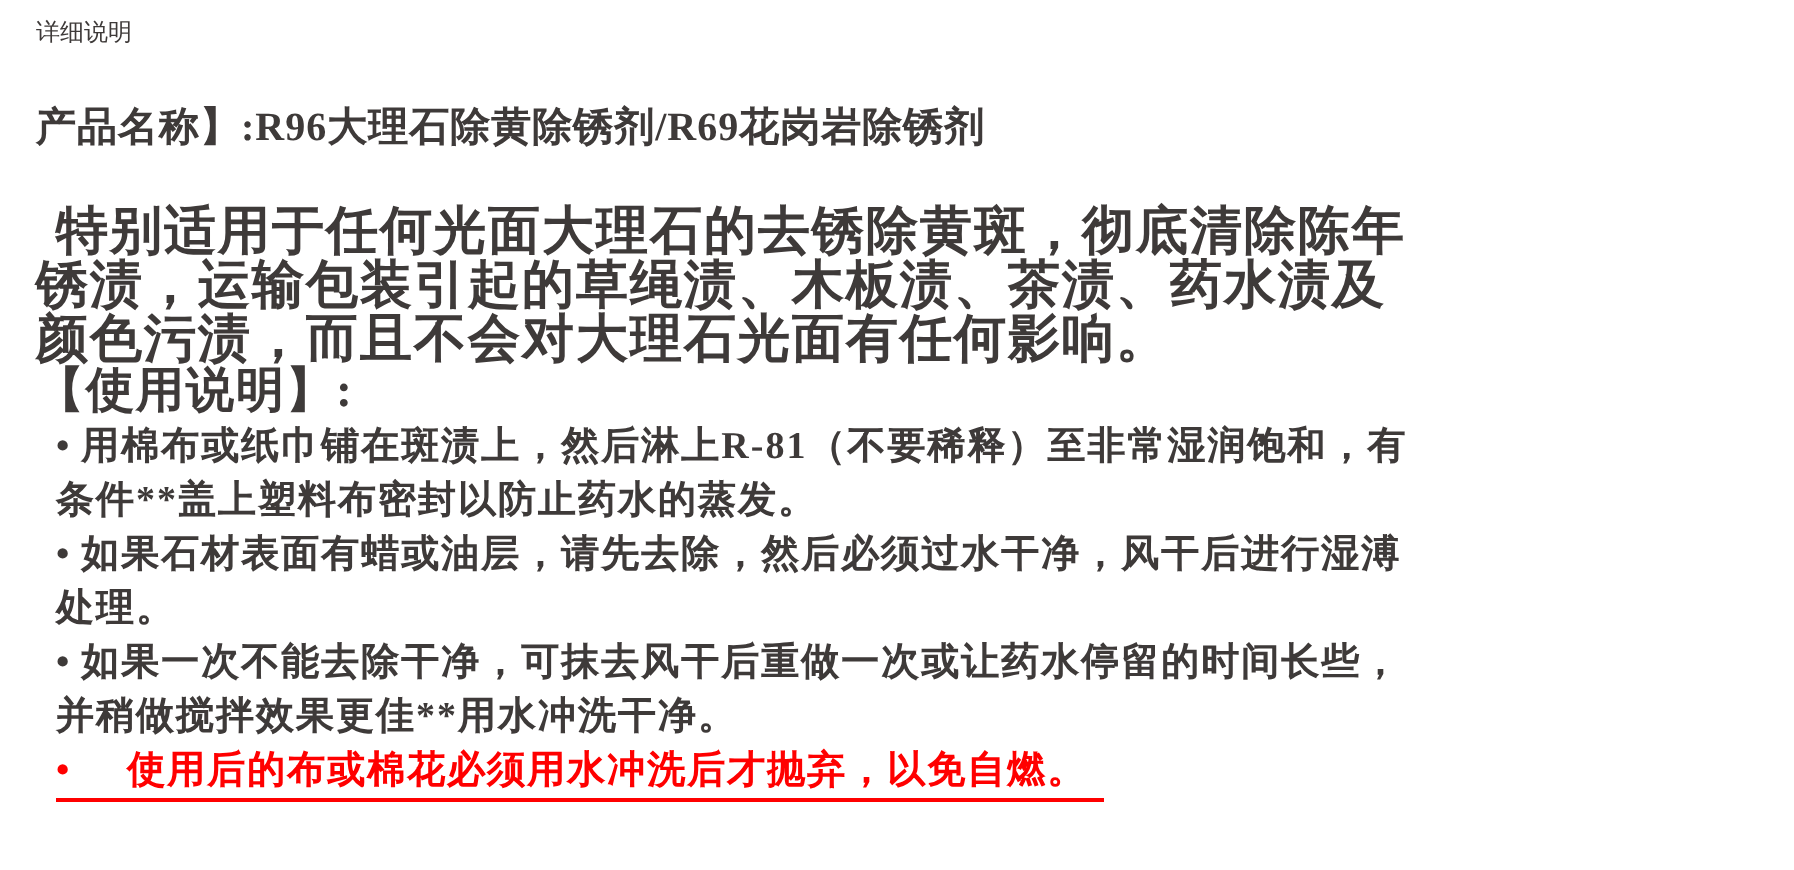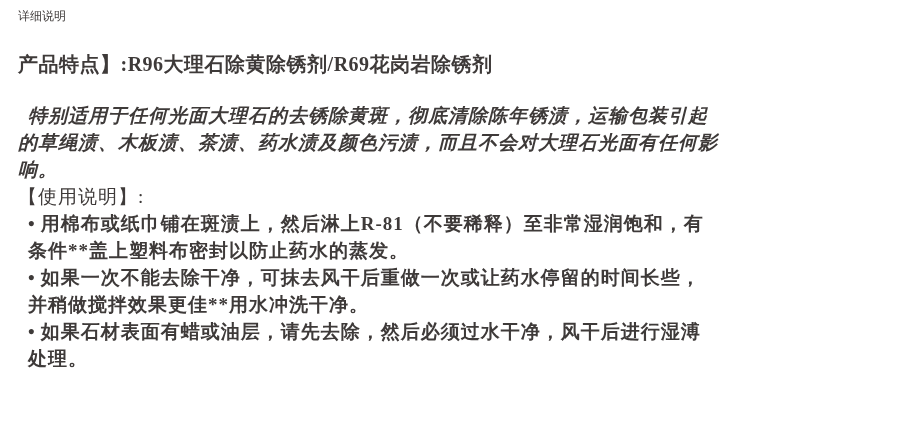--- a/index.html
+++ b/index.html
@@ -26,31 +26,30 @@
     line-height: 14px;
     margin: 0 0 26px 0;
   }
   .product-title {
     font-size: 20px;
     font-weight: bold;
     line-height: 30px;
     letter-spacing: 0.5px;
   }
   .features-para {
-    font-size: 19px;
+    font-size: 26px;
     font-weight: bold;
     line-height: 27px;
     letter-spacing: 1px;
     margin: 23px 0 0 0;
     text-indent: 10px;
-    font-style: italic;
   }
   .usage-heading {
-    font-size: 19px;
-    font-weight: normal;
+    font-size: 24px;
+    font-weight: bold;
     line-height: 27px;
     letter-spacing: 1px;
   }
   .usage-list {
     list-style: none;
     margin: 0;
     padding: 0 0 0 10px;
     font-size: 19px;
     font-weight: bold;
     line-height: 27px;
@@ -75,32 +74,35 @@
     margin-right: 28px;
   }
 </style>
 </head>
 <body style="background: rgb(255, 255, 255);">
 
 <div class="page">
 
   <div class="detail-label">详细说明</div>
 
-  <div class="product-title">产品特点】:R96大理石除黄除锈剂/R69花岗岩除锈剂</div>
+  <div class="product-title">产品名称】:R96大理石除黄除锈剂/R69花岗岩除锈剂</div>
 
 
   <p class="features-para">特别适用于任何光面大理石的去锈除黄斑，彻底清除陈年锈渍，运输包装引起的草绳渍、木板渍、茶渍、药水渍及颜色污渍，而且不会对大理石光面有任何影响。</p>
 
   <div class="usage-heading">【使用说明】:</div>
 
   <ul class="usage-list">
     <li>
       <span class="bullet">•</span><span>用棉布或纸巾铺在斑渍上，然后淋上R-81（不要稀释）至非常湿润饱和，有条件**盖上塑料布密封以防止药水的蒸发。</span>
     </li>
     <li>
+      <span class="bullet">•</span><span>如果石材表面有蜡或油层，请先去除，然后必须过水干净，风干后进行湿溥处理。</span>
+    </li>
+    <li>
       <span class="bullet">•</span><span>如果一次不能去除干净，可抹去风干后重做一次或让药水停留的时间长些，并稍做搅拌效果更佳**用水冲洗干净。</span>
     </li>
-    <li>
-      <span class="bullet">•</span><span>如果石材表面有蜡或油层，请先去除，然后必须过水干净，风干后进行湿溥处理。</span>
+    <li class="warning-item">
+      <span class="warning-inner"><span class="bullet">•</span><span>使用后的布或棉花必须用水冲洗后才抛弃，以免自燃。</span></span>
     </li>
   </ul>
 
 </div>
 
 </body></html>

